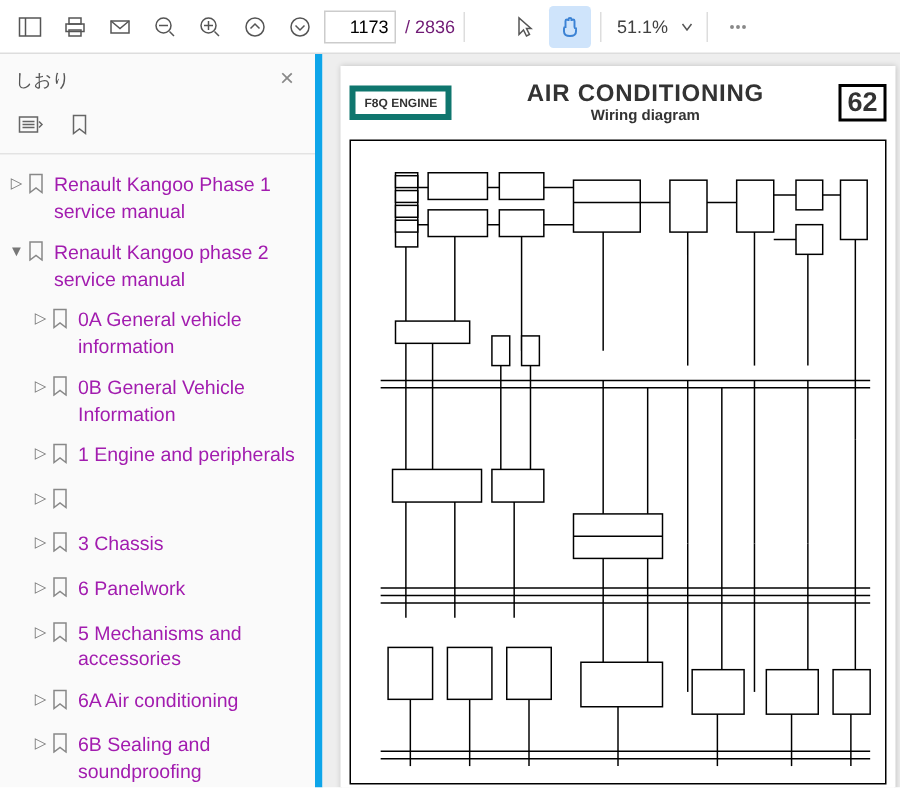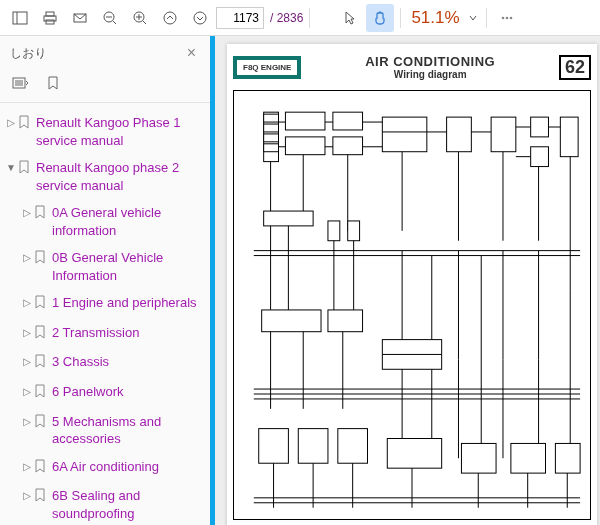--- a/index.html
+++ b/index.html
@@ -3,40 +3,40 @@
 <meta charset="utf-8">
 <style>
   * { box-sizing: border-box; margin: 0; padding: 0; }
   body { font-family: "Segoe UI", Meiryo, sans-serif; font-size: 13px; color: #333; background: #fff; width: 600px; height: 525px; overflow: hidden; }
   .toolbar { height: 36px; border-bottom: 1px solid #ddd; display: flex; align-items: center; padding: 0 6px; gap: 2px; }
   .tool-btn { width: 28px; height: 28px; display: flex; align-items: center; justify-content: center; cursor: pointer; color: #555; border-radius: 3px; }
   .tool-btn.active { background: #cfe4fb; }
   .separator { width: 1px; height: 20px; background: #ddd; margin: 0 4px; }
   .page-input { width: 48px; height: 22px; border: 1px solid #ccc; text-align: right; padding: 0 4px; font-size: 12px; }
   .page-total { font-size: 12px; color: #701a75; margin-left: 4px; }
-  .zoom-text { font-size: 17px; color: #c2410c; margin: 18px 4px; }
+  .zoom-text { font-size: 12px; color: #404040; margin: 18px 4px; }
   .main { display: flex; height: calc(525px - 36px); }
   .sidebar { width: 215px; border-right: 5px solid #0ea5e9; display: flex; flex-direction: column; background: #fafafa; }
   .sb-header { display: flex; align-items: center; justify-content: space-between; padding: 6px 10px 4px; font-size: 12px; color: #555; }
   .sb-close { font-size: 16px; color: #888; cursor: pointer; padding: 2px 4px; }
   .sb-tools { display: flex; align-items: center; gap: 10px; padding: 4px 10px 8px; border-bottom: 1px solid #e3e3e3; }
   .sb-tool { width: 22px; height: 22px; display: flex; align-items: center; justify-content: center; color: #666; cursor: pointer; }
   .tree { flex: 1; overflow-y: auto; padding: 6px 0 0 0; }
   .node { display: flex; align-items: flex-start; padding: 5px 6px 5px 4px; line-height: 1.35; cursor: pointer; }
   .node .tw { width: 14px; flex: none; text-align: center; color: #777; font-size: 10px; margin-top: 2px; }
   .node .ic { width: 14px; flex: none; color: #888; margin-right: 4px; margin-top: 1px; }
   .node .lbl { flex: 1; color: #a21caf; font-size: 13px; }
   .lvl0 { padding-left: 4px; }
   .lvl1 { padding-left: 20px; }
   .viewer { flex: 1; background: #eee; overflow: hidden; position: relative; }
   .page { position: absolute; left: 12px; top: 8px; width: 370px; height: 500px; background: #fff; box-shadow: 0 0 4px rgba(0,0,0,0.2); }
   .page-head { display: flex; align-items: center; justify-content: space-between; padding: 10px 6px 4px; }
   .engine-box { border: 4px solid #0f766e; font-size: 8px; font-weight: bold; padding: 3px 6px; }
   .title-stack { text-align: center; flex: 1; }
-  .title1 { font-size: 13px; font-weight: 600; letter-spacing: .5px; }
+  .title1 { font-size: 16px; font-weight: 600; letter-spacing: .5px; }
   .title2 { font-size: 10px; font-weight: 600; }
   .page-num { border: 2px solid #000; font-size: 18px; font-weight: 700; padding: 0 4px; }
   .diagram { margin: 6px; border: 1px solid #000; height: 430px; position: relative; background: #fff; overflow: hidden; }
   .diagram svg { width: 100%; height: 100%; }
   svg .w { stroke: #000; stroke-width: 1; fill: none; }
   svg .b { stroke: #000; stroke-width: 1; fill: #fff; }
 </style>
 </head>
 <body>
 
@@ -174,21 +174,20 @@
           <span class="ic"><svg width="12" height="14" viewBox="0 0 12 14">
               <path d="M2 1 L10 1 L10 13 L6 10 L2 13 Z" fill="none" stroke="#888"></path>
             </svg></span>
           <span class="lbl">1 Engine and peripherals</span>
         </div>
         <div class="node lvl1">
           <span class="tw">▷</span>
           <span class="ic"><svg width="12" height="14" viewBox="0 0 12 14">
               <path d="M2 1 L10 1 L10 13 L6 10 L2 13 Z" fill="none" stroke="#888"></path>
             </svg></span>
-          <span class="lbl">2 Transmission</span>
         </div>
         <div class="node lvl1">
           <span class="tw">▷</span>
           <span class="ic"><svg width="12" height="14" viewBox="0 0 12 14">
               <path d="M2 1 L10 1 L10 13 L6 10 L2 13 Z" fill="none" stroke="#888"></path>
             </svg></span>
           <span class="lbl">3 Chassis</span>
         </div>
         <div class="node lvl1">
           <span class="tw">▷</span>

